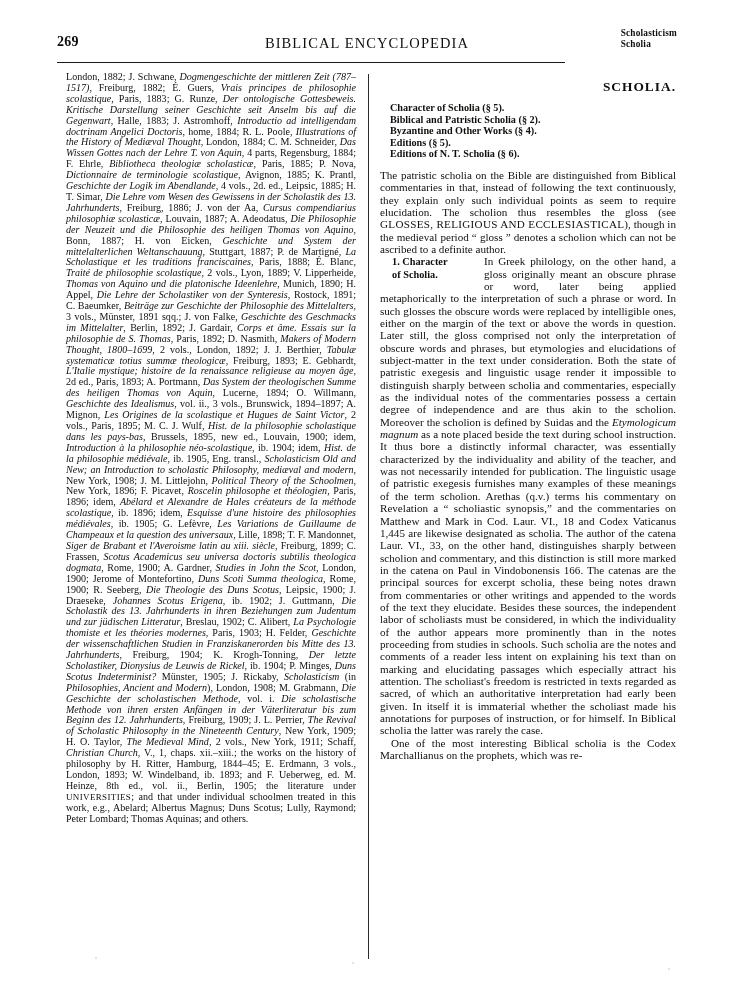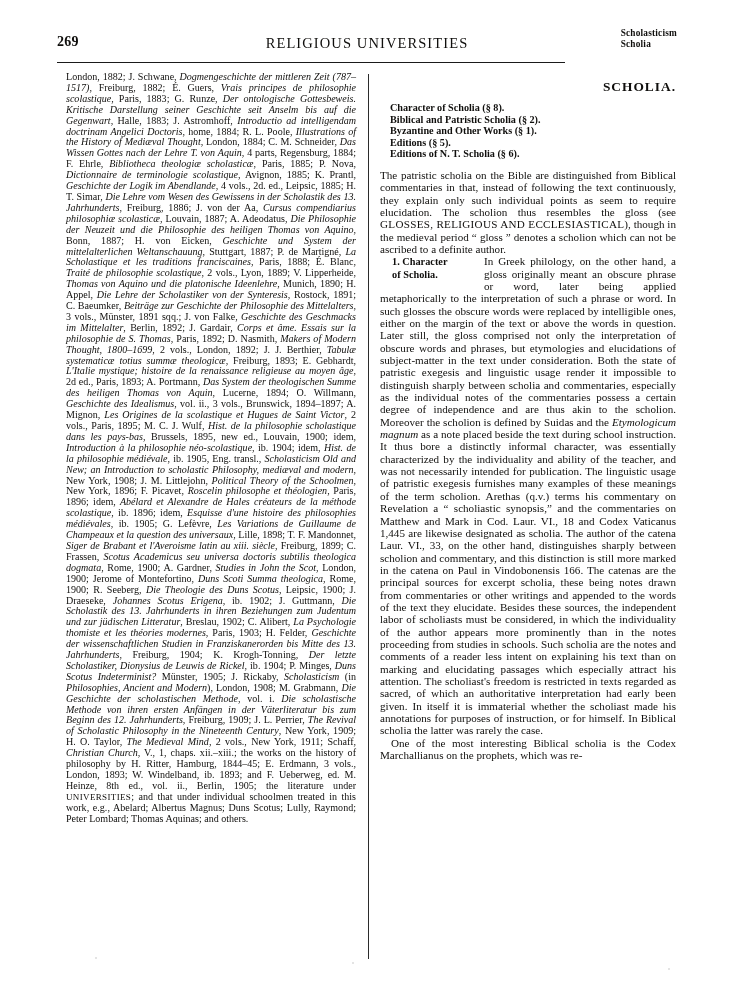--- a/index.html
+++ b/index.html
@@ -153,42 +153,42 @@
     opacity: .5;
   }
 </style>
 </head>
 <body>
 
 <div class="page">
 
   <div class="running-head">
     <div class="folio">269</div>
-    <div class="head-title">RELIGIOUS UNIVERSITIES</div>
+    <div class="head-title">BIBLICAL ENCYCLOPEDIA</div>
     <div class="head-running">
       <div>Scholasticism</div>
       <div>Scholia</div>
     </div>
   </div>
 
   <div class="rule"></div>
   <div class="col-divider"></div>
 
   <div class="col col-left">
     <div class="biblio">London, 1882; J. Schwane, <i>Dogmengeschichte der mittleren Zeit (787–1517)</i>, Freiburg, 1882; É. Guers, <i>Vrais principes de philosophie scolastique</i>, Paris, 1883; G. Runze, <i>Der ontologische Gottesbeweis. Kritische Darstellung seiner Geschichte seit Anselm bis auf die Gegenwart</i>, Halle, 1883; J. Astromhoff, <i>Introductio ad intelligendam doctrinam Angelici Doctoris</i>, home, 1884; R. L. Poole, <i>Illustrations of the History of Mediæval Thought</i>, London, 1884; C. M. Schneider, <i>Das Wissen Gottes nach der Lehre T. von Aquin</i>, 4 parts, Regensburg, 1884; F. Ehrle, <i>Bibliotheca theologiæ scholasticæ</i>, Paris, 1885; P. Nova, <i>Dictionnaire de terminologie scolastique</i>, Avignon, 1885; K. Prantl, <i>Geschichte der Logik im Abendlande</i>, 4 vols., 2d. ed., Leipsic, 1885; H. T. Simar, <i>Die Lehre vom Wesen des Gewissens in der Scholastik des 13. Jahrhunderts</i>, Freiburg, 1886; J. von der Aa, <i>Cursus compendiarius philosophiæ scolasticæ</i>, Louvain, 1887; A. Adeodatus, <i>Die Philosophie der Neuzeit und die Philosophie des heiligen Thomas von Aquino</i>, Bonn, 1887; H. von Eicken, <i>Geschichte und System der mittelalterlichen Weltanschauung</i>, Stuttgart, 1887; P. de Martigné, <i>La Scholastique et les traditions franciscaines</i>, Paris, 1888; É. Blanc, <i>Traité de philosophie scolastique</i>, 2 vols., Lyon, 1889; V. Lipperheide, <i>Thomas von Aquino und die platonische Ideenlehre</i>, Munich, 1890; H. Appel, <i>Die Lehre der Scholastiker von der Synteresis</i>, Rostock, 1891; C. Baeumker, <i>Beiträge zur Geschichte der Philosophie des Mittelalters</i>, 3 vols., Münster, 1891 sqq.; J. von Falke, <i>Geschichte des Geschmacks im Mittelalter</i>, Berlin, 1892; J. Gardair, <i>Corps et âme. Essais sur la philosophie de S. Thomas</i>, Paris, 1892; D. Nasmith, <i>Makers of Modern Thought, 1800–1699</i>, 2 vols., London, 1892; J. J. Berthier, <i>Tabulæ systematicæ totius summæ theologicæ</i>, Freiburg, 1893; E. Gebhardt, <i>L'Italie mystique; histoire de la renaissance religieuse au moyen âge</i>, 2d ed., Paris, 1893; A. Portmann, <i>Das System der theologischen Summe des heiligen Thomas von Aquin</i>, Lucerne, 1894; O. Willmann, <i>Geschichte des Idealismus</i>, vol. ii., 3 vols., Brunswick, 1894–1897; A. Mignon, <i>Les Origines de la scolastique et Hugues de Saint Victor</i>, 2 vols., Paris, 1895; M. C. J. Wulf, <i>Hist. de la philosophie scholastique dans les pays-bas</i>, Brussels, 1895, new ed., Louvain, 1900; idem, <i>Introduction à la philosophie néo-scolastique</i>, ib. 1904; idem, <i>Hist. de la philosophie médiévale</i>, ib. 1905, Eng. transl., <i>Scholasticism Old and New; an Introduction to scholastic Philosophy, mediæval and modern</i>, New York, 1908; J. M. Littlejohn, <i>Political Theory of the Schoolmen</i>, New York, 1896; F. Picavet, <i>Roscelin philosophe et théologien</i>, Paris, 1896; idem, <i>Abélard et Alexandre de Hales créateurs de la méthode scolastique</i>, ib. 1896; idem, <i>Esquisse d'une histoire des philosophies médiévales</i>, ib. 1905; G. Lefèvre, <i>Les Variations de Guillaume de Champeaux et la question des universaux</i>, Lille, 1898; T. F. Mandonnet, <i>Siger de Brabant et l'Averoisme latin au xiii. siècle</i>, Freiburg, 1899; C. Frassen, <i>Scotus Academicus seu universa doctoris subtilis theologica dogmata</i>, Rome, 1900; A. Gardner, <i>Studies in John the Scot</i>, London, 1900; Jerome of Montefortino, <i>Duns Scoti Summa theologica</i>, Rome, 1900; R. Seeberg, <i>Die Theologie des Duns Scotus</i>, Leipsic, 1900; J. Draeseke, <i>Johannes Scotus Erigena</i>, ib. 1902; J. Guttmann, <i>Die Scholastik des 13. Jahrhunderts in ihren Beziehungen zum Judentum und zur jüdischen Litteratur</i>, Breslau, 1902; C. Alibert, <i>La Psychologie thomiste et les théories modernes</i>, Paris, 1903; H. Felder, <i>Geschichte der wissenschaftlichen Studien in Franziskanerorden bis Mitte des 13. Jahrhunderts</i>, Freiburg, 1904; K. Krogh-Tonning, <i>Der letzte Scholastiker, Dionysius de Leuwis de Rickel</i>, ib. 1904; P. Minges, <i>Duns Scotus Indeterminist?</i> Münster, 1905; J. Rickaby, <i>Scholasticism</i> (in <i>Philosophies, Ancient and Modern</i>), London, 1908; M. Grabmann, <i>Die Geschichte der scholastischen Methode</i>, vol. i. <i>Die scholastische Methode von ihren ersten Anfängen in der Väterliteratur bis zum Beginn des 12. Jahrhunderts</i>, Freiburg, 1909; J. L. Perrier, <i>The Revival of Scholastic Philosophy in the Nineteenth Century</i>, New York, 1909; H. O. Taylor, <i>The Medieval Mind</i>, 2 vols., New York, 1911; Schaff, <i>Christian Church</i>, V., 1, chaps. xii.–xiii.; the works on the history of philosophy by H. Ritter, Hamburg, 1844–45; E. Erdmann, 3 vols., London, 1893; W. Windelband, ib. 1893; and F. Ueberweg, ed. M. Heinze, 8th ed., vol. ii., Berlin, 1905; the literature under <span class="smallcaps-fake">UNIVERSITIES</span>; and that under individual schoolmen treated in this work, e.g., Abelard; Albertus Magnus; Duns Scotus; Lully, Raymond; Peter Lombard; Thomas Aquinas; and others.</div>
   </div>
 
   <div class="col col-right">
 
     <div class="art-title">SCHOLIA.</div>
 
     <div class="toc">
-      <div>Character of Scholia (§ 8).</div>
+      <div>Character of Scholia (§ 5).</div>
       <div>Biblical and Patristic Scholia (§ 2).</div>
-      <div>Byzantine and Other Works (§ 1).</div>
+      <div>Byzantine and Other Works (§ 4).</div>
       <div>Editions (§ 5).</div>
       <div>Editions of N. T. Scholia (§ 6).</div>
     </div>
 
     <div class="body-text">
 
       <p class="noind"><span>The patristic scholia on the Bible are distinguished from Biblical commentaries in that, instead of following the text continuously, they explain only such individual points as seem to require elucidation. The scholion thus resembles the gloss (see</span>
         <span class="sc">GLOSSES, RELIGIOUS AND ECCLESIASTICAL</span><span>), though in the medieval period “ gloss ” denotes a scholion which can not be ascribed to a definite author.</span></p>
 
       <p class="noind">

